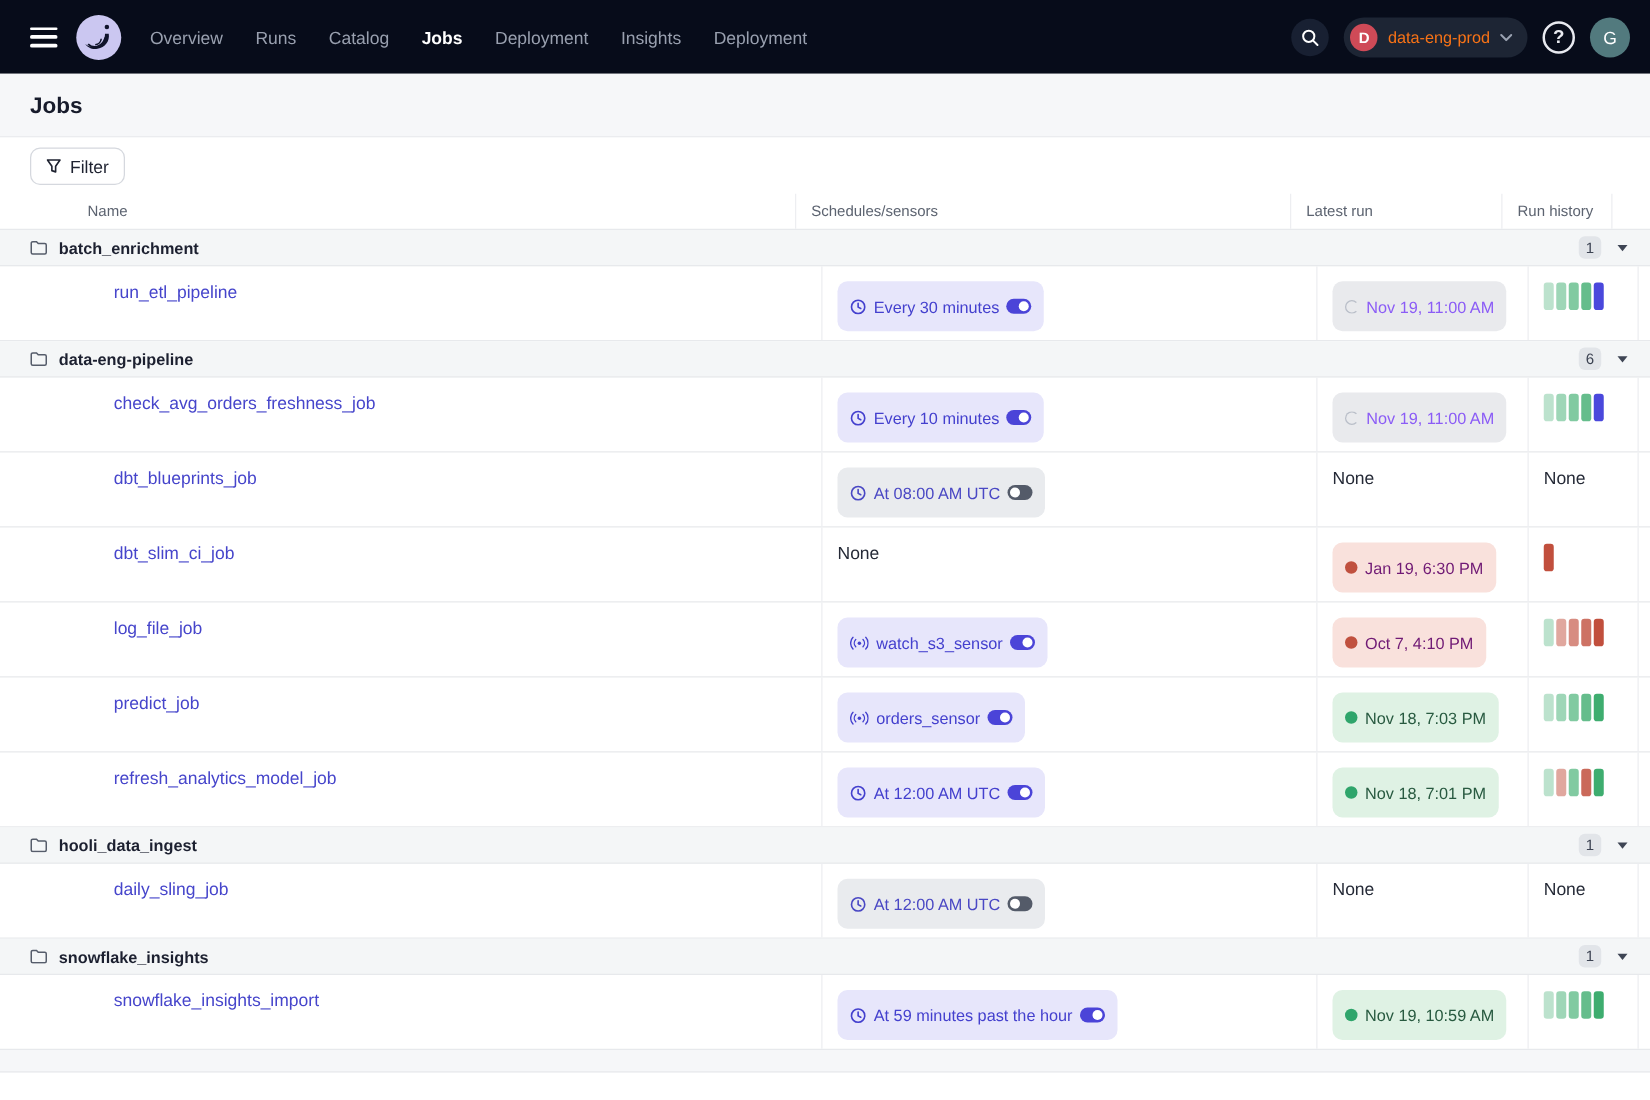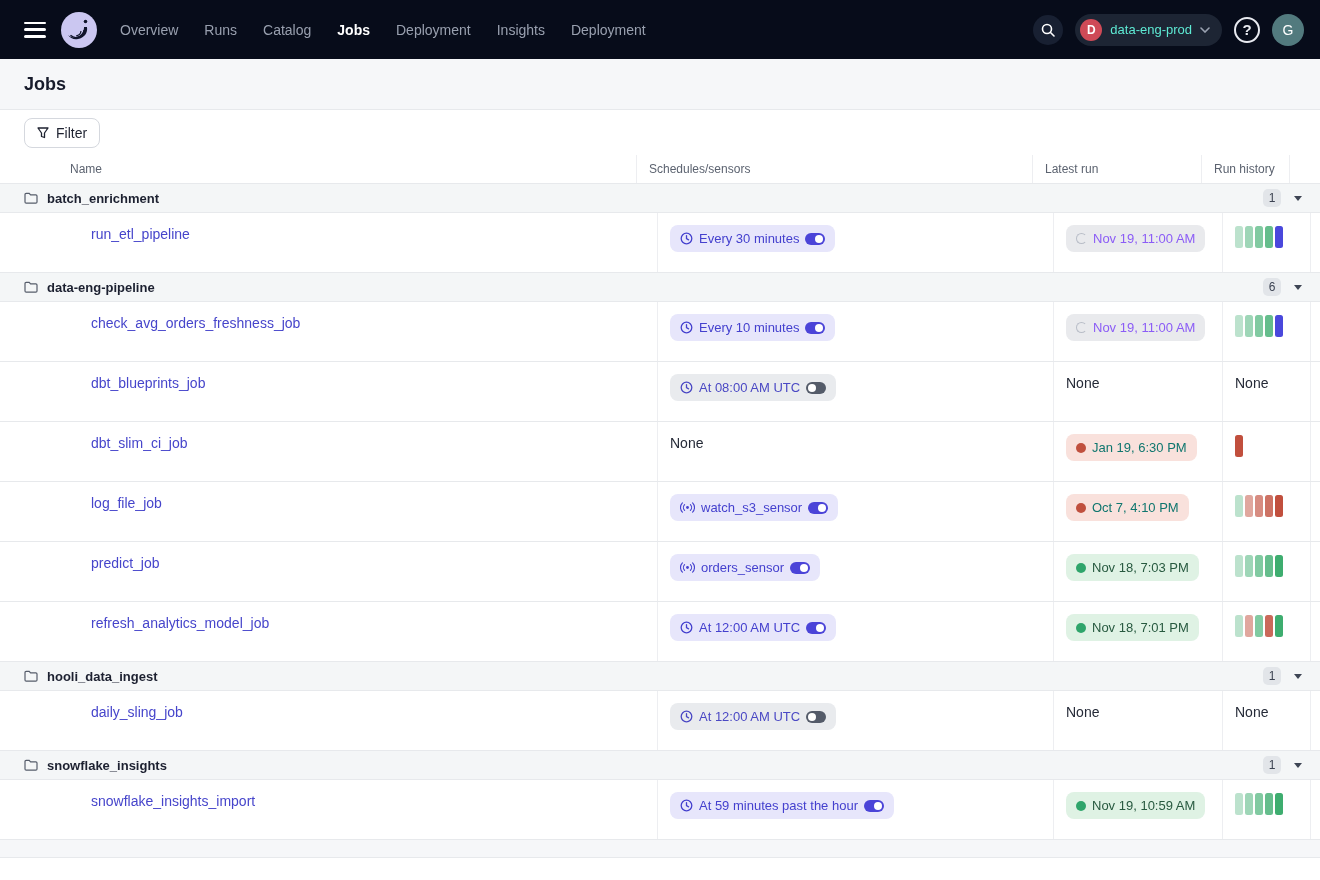--- a/index.html
+++ b/index.html
@@ -11,21 +11,21 @@
   .hamburger { width:22px; height:16px; display:flex; flex-direction:column; justify-content:space-between; cursor:pointer; margin:0 14px 0 8px; }
   .hamburger span { display:block; height:2.5px; background:#fff; border-radius:2px; }
   .logo { width:38px; height:38px; border-radius:50%; margin-right:22px; flex:0 0 auto; }
   .nav-links { display:flex; gap:26px; align-items:center; }
   .nav-link { font-size:14px; color:#99a0af; cursor:pointer; }
   .nav-link.active { color:#ffffff; font-weight:bold; }
   .nav-right { margin-left:auto; display:flex; align-items:center; gap:12px; }
   .search-btn { width:30px; height:30px; border-radius:50%; background:#182032; display:flex; align-items:center; justify-content:center; cursor:pointer; }
   .ws-pill { height:32px; background:#1d2534; border-radius:16px; display:flex; align-items:center; gap:8px; padding:0 12px 0 5px; cursor:pointer; }
   .ws-avatar { width:22px; height:22px; border-radius:50%; background:#cf4a57; color:#fff; font-size:12px; font-weight:bold; display:flex; align-items:center; justify-content:center; }
-  .ws-name { color:#5eead4; font-size:13px; }
+  .ws-name { color:#f97316; font-size:13px; }
   .help-btn { width:26px; height:26px; border-radius:50%; border:2px solid #e8eaf0; color:#e8eaf0; font-size:15px; font-weight:bold; display:flex; align-items:center; justify-content:center; cursor:pointer; }
   .user-avatar { width:32px; height:32px; border-radius:50%; background:#527a7e; color:#fff; font-size:14px; display:flex; align-items:center; justify-content:center; cursor:pointer; }
 
   
   .page-header { height:51px; background:#f6f7f9; border-bottom:1px solid #e7e9ec; display:flex; align-items:center; padding:0 24px; }
   .page-title { font-size:18px; font-weight:bold; color:#171b2b; }
   .filter-bar { height:45px; background:#fff; display:flex; align-items:center; padding:0 24px; }
   .filter-btn { height:30px; border:1px solid #d5d8de; border-radius:8px; background:#fff; display:flex; align-items:center; gap:7px; padding:0 12px; font-size:14px; color:#1e2230; cursor:pointer; }
 
   
@@ -37,33 +37,33 @@
   .group-name { font-size:13px; font-weight:bold; color:#1c2030; margin-left:9px; }
   .group-right { margin-left:auto; display:flex; align-items:center; gap:13px; }
   .count-badge { min-width:18px; height:18px; background:#e2e5e9; border-radius:5px; font-size:12px; color:#3c4352; display:flex; align-items:center; justify-content:center; padding:0 4px; }
   .caret-down { width:0; height:0; border-left:4.5px solid transparent; border-right:4.5px solid transparent; border-top:5px solid #3e4554; cursor:pointer; }
   .job-row { height:60px; border-bottom:1px solid #e7e9ec; }
   .cell { padding:12px 0 0 12px; border-left:1px solid #edeef1;margin-left:21px; }
   .cell.name { padding-left:24px; border-left:none; }
   .job-link { font-size:14px; color:#4645cb; text-decoration:none; cursor:pointer; }
   .none-text { font-size:14px; color:#252a37; }
 
-  .pill { display:inline-flex; align-items:center; gap:6px; height:27px; border-radius:8px; padding:0 10px; font-size:13px; cursor:pointer; white-space:nowrap; }
+  .pill { display:inline-flex; align-items:center; gap:6px; height:40px; border-radius:8px; padding:0 10px; font-size:13px; cursor:pointer; white-space:nowrap; }
   .pill.trigger-on  { background:#e7e6fb; color:#4440ce; }
   .pill.trigger-off { background:#e9ebee; color:#4a48c4; }
   .toggle { position:relative; width:20px; height:12px; border-radius:6px; display:inline-block; cursor:pointer; }
   .toggle.on  { background:#4b44d8; }
   .toggle.off { background:#545b69; }
   .toggle .knob { position:absolute; top:2px; width:8px; height:8px; border-radius:50%; background:#fff; }
   .toggle.on  .knob { right:2px; }
   .toggle.off .knob { left:2px; }
 
   .pill.run-running { background:#e9eaed; color:#8b5cf6; }
   .pill.run-success { background:#dff2e4; color:#285a40; }
-  .pill.run-failure { background:#f9e1dc; color:#0f766e; }
+  .pill.run-failure { background:#f9e1dc; color:#701a75; }
   .dot { width:10px; height:10px; border-radius:50%; display:inline-block; }
   .dot.success { background:#2fa56b; }
   .dot.failure { background:#c0503e; }
   .spinner { width:11px; height:11px; border-radius:50%; border:1.5px solid #b9bec8; border-right-color:transparent; display:inline-block; }
 
   .bars { display:flex; gap:2px; padding-top:1px; }
   .bar { width:8px; height:22px; border-radius:2.5px; cursor:pointer; }
   .bar.green { background:#3ead6f; }
   .bar.red   { background:#c14f3d; }
   .bar.blue  { background:#4a48dc; }

